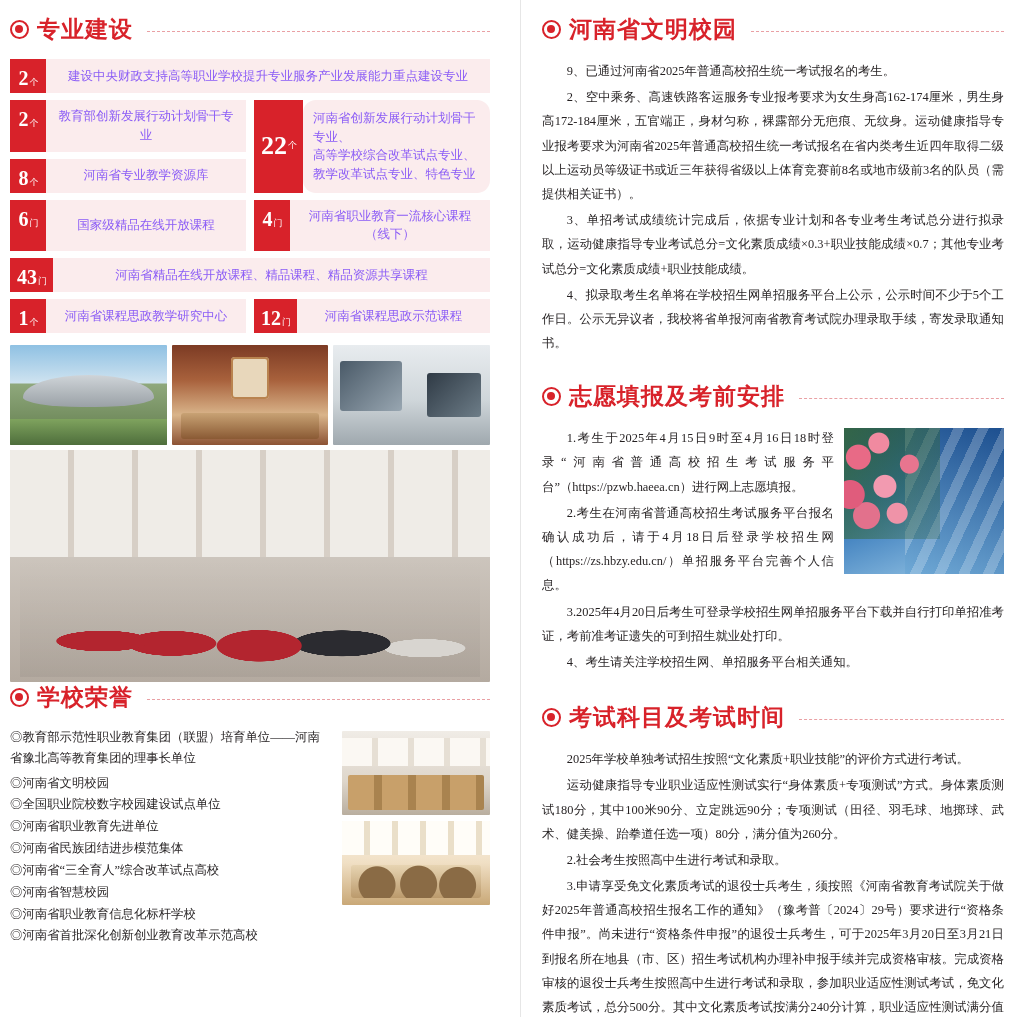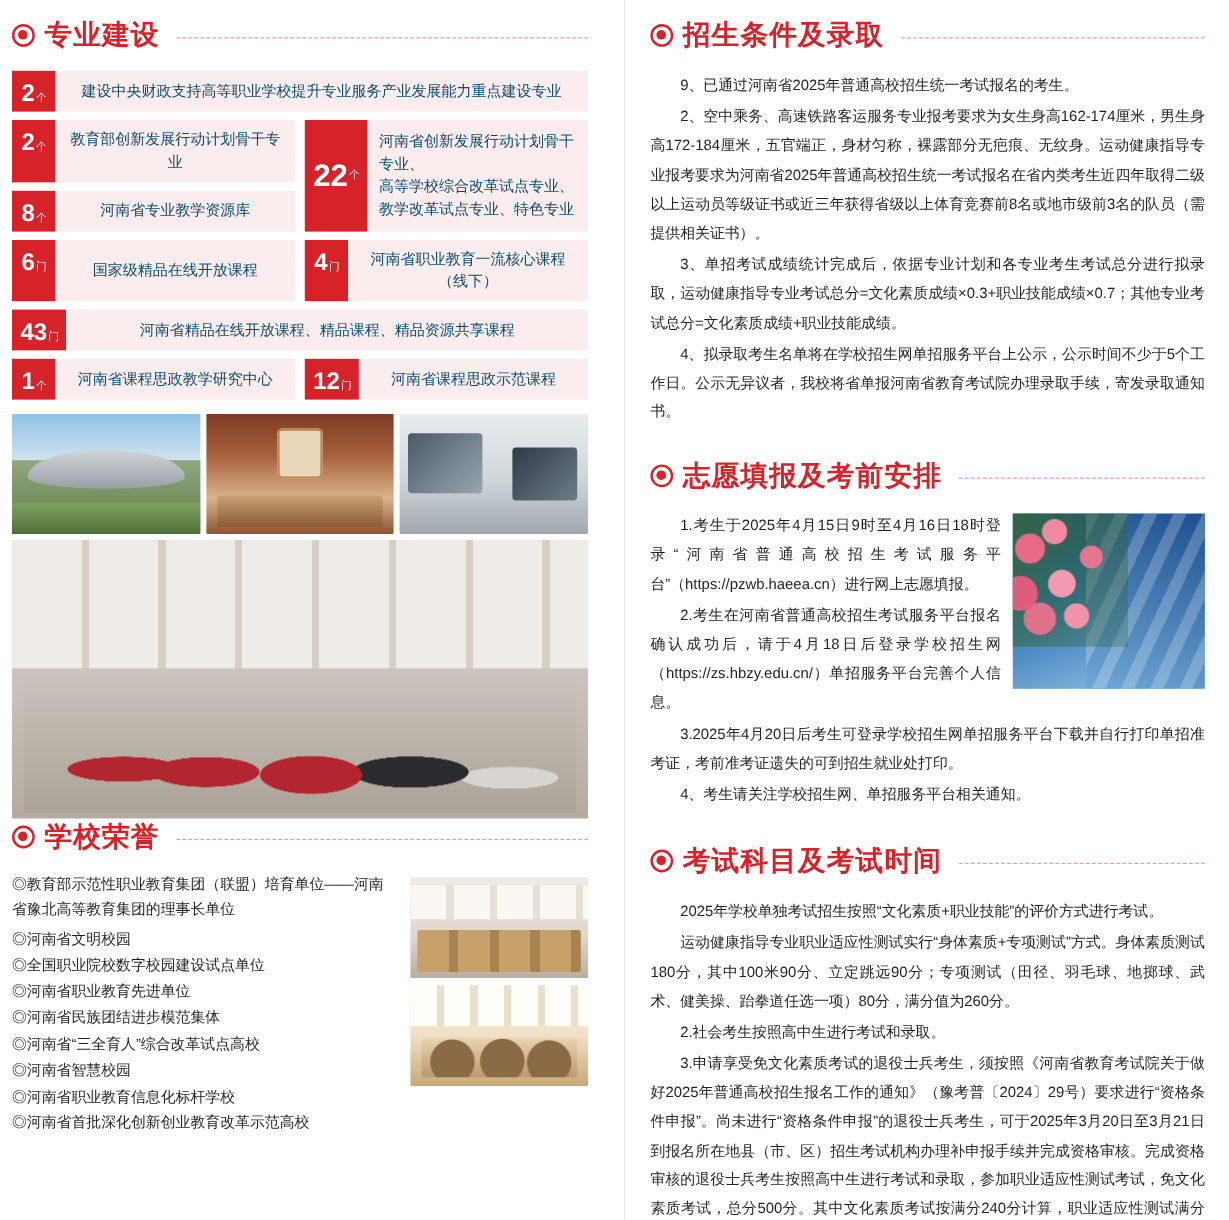--- a/index.html
+++ b/index.html
@@ -6,21 +6,21 @@
   html, body { margin: 0; padding: 0; }
   body {
     width: 1024px;
     height: 1017px;
     background: #ffffff;
     font-family: "Liberation Sans", sans-serif;
     color: #231f20;
     overflow: hidden;
     position: relative;
   }
-  .page { display: flex; width: 1024px; height: 744px; }
+  .page { display: flex; width: 1024px; height: 744px; font-family: Liberation Serif, serif; }
   .col-left { width: 512px; padding: 14px 22px 0 10px; position: relative; }
   .col-right { width: 512px; padding: 14px 20px 0 30px; position: relative; }
   .divider {
     position: absolute;
     left: 520px; top: 0;
     width: 1px; height: 1017px;
     background: #e6e6e6;
   }
 
   
@@ -85,26 +85,26 @@
     position:absolute; right:-0px; top:0; bottom:0; width:0;
   }
   .mtext {
     background: #fbeced;
     flex: 1 1 auto;
     display: flex;
     align-items: center;
     padding: 7px 10px;
     font-size: 12.5px;
     line-height: 1.5;
-    color: #0c4a6e;
+    color: #8b5cf6;
     min-height: 34px;
   }
   .mtext.center { justify-content: center; text-align: center; }
   .tall .mnum .n { font-size: 26px; }
-  .tall .mtext { min-height: 64px; }
+  .tall .mtext { min-height: 64px; border-radius: 13px; }
   .full-width { width: 100%; }
 
   
   .photo-row {
     display: flex;
     gap: 5px;
     margin-top: 12px;
   }
   .photo {
     position: relative;
@@ -402,21 +402,21 @@
         <div class="photo ph-canteen"></div>
       </div>
     </div>
   </div>
 
   <div class="col-right">
 
     <div class="rsec">
       <div class="sec-head">
         <span class="sec-mark"></span>
-        <span class="sec-title">招生条件及录取</span>
+        <span class="sec-title">河南省文明校园</span>
         <span class="sec-rule"></span>
       </div>
       <p>9、已通过河南省2025年普通高校招生统一考试报名的考生。</p>
       <p>2、空中乘务、高速铁路客运服务专业报考要求为女生身高162-174厘米，男生身高172-184厘米，五官端正，身材匀称，裸露部分无疤痕、无纹身。运动健康指导专业报考要求为河南省2025年普通高校招生统一考试报名在省内类考生近四年取得二级以上运动员等级证书或近三年获得省级以上体育竞赛前8名或地市级前3名的队员（需提供相关证书）。</p>
       <p>3、单招考试成绩统计完成后，依据专业计划和各专业考生考试总分进行拟录取，运动健康指导专业考试总分=文化素质成绩×0.3+职业技能成绩×0.7；其他专业考试总分=文化素质成绩+职业技能成绩。</p>
       <p>4、拟录取考生名单将在学校招生网单招服务平台上公示，公示时间不少于5个工作日。公示无异议者，我校将省单报河南省教育考试院办理录取手续，寄发录取通知书。</p>
     </div>
 
     <div class="rsec clearfix">
       <div class="sec-head">

